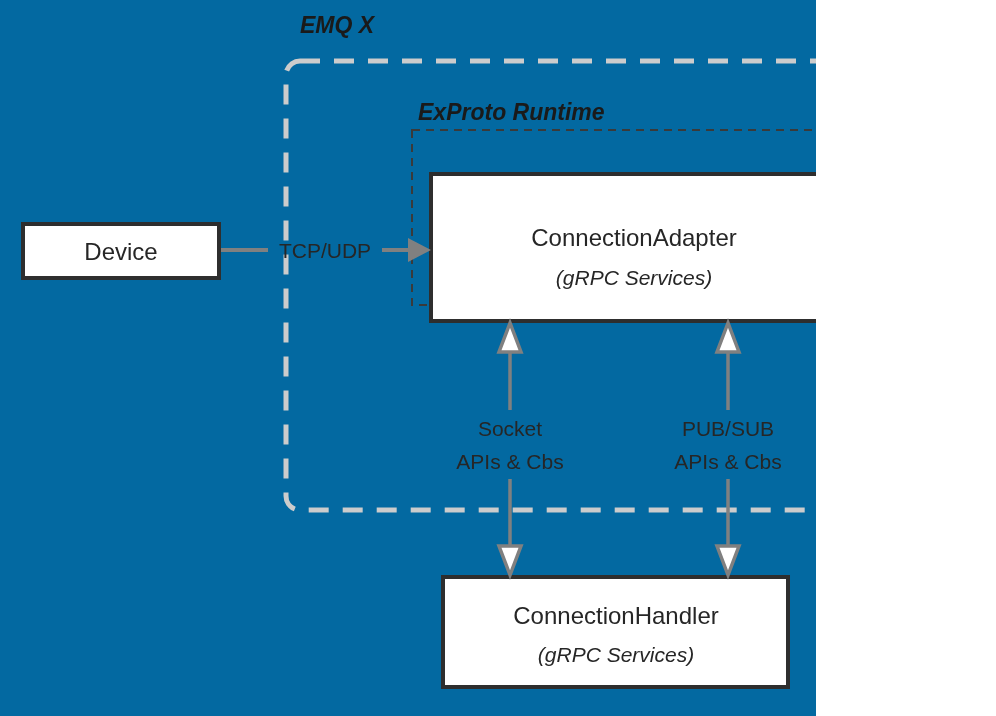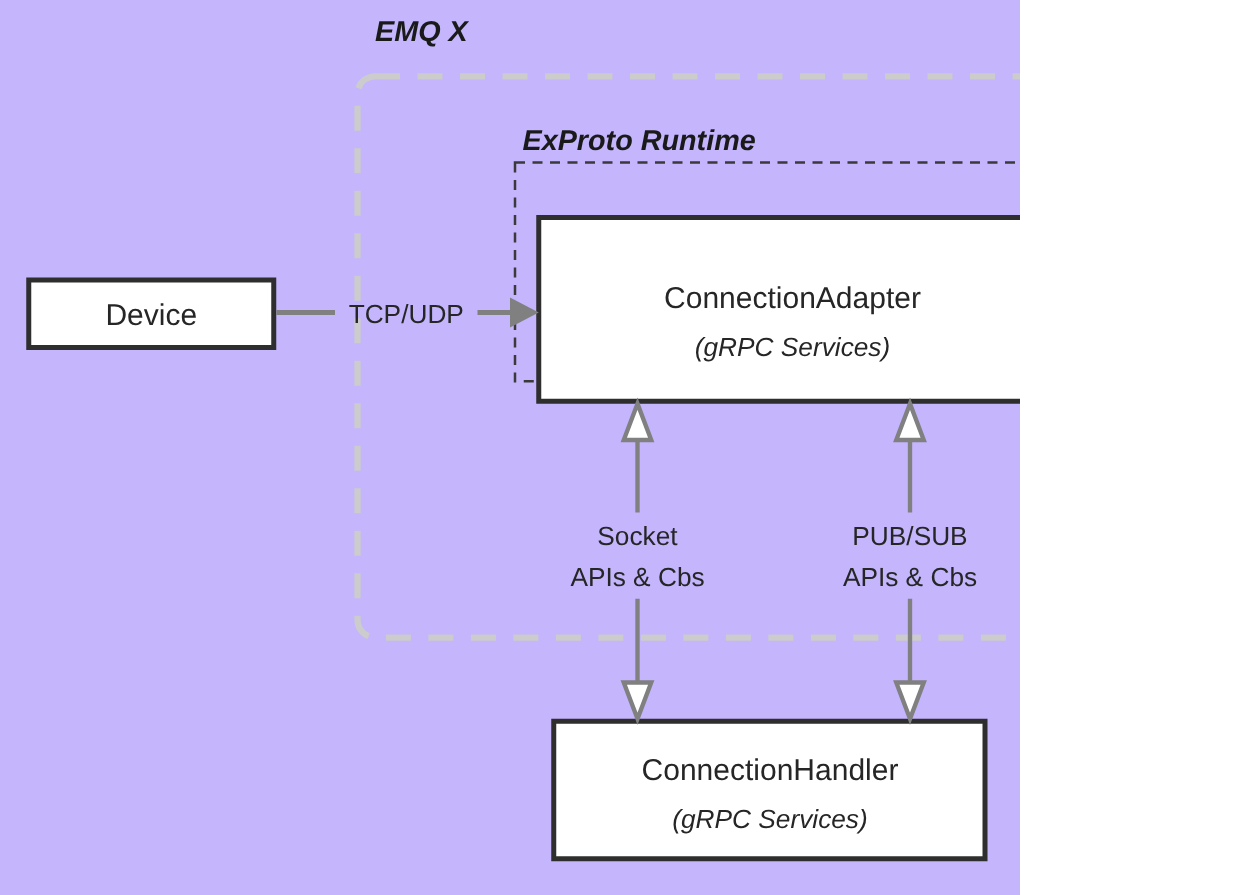--- a/index.html
+++ b/index.html
@@ -8,21 +8,21 @@
     background: #ffffff;
   }
   body {
     font-family: "Liberation Sans", sans-serif;
     -webkit-font-smoothing: antialiased;
   }
   #canvas {
     position: relative;
     width: 816px;
     height: 716px;
-    background: #c4b5fd;
+    background: #0369a1;
     overflow: hidden;
   }
   svg#diagram {
     position: absolute;
     left: 0;
     top: 0;
     width: 996px;
     height: 716px;
   }
   .label-title {

